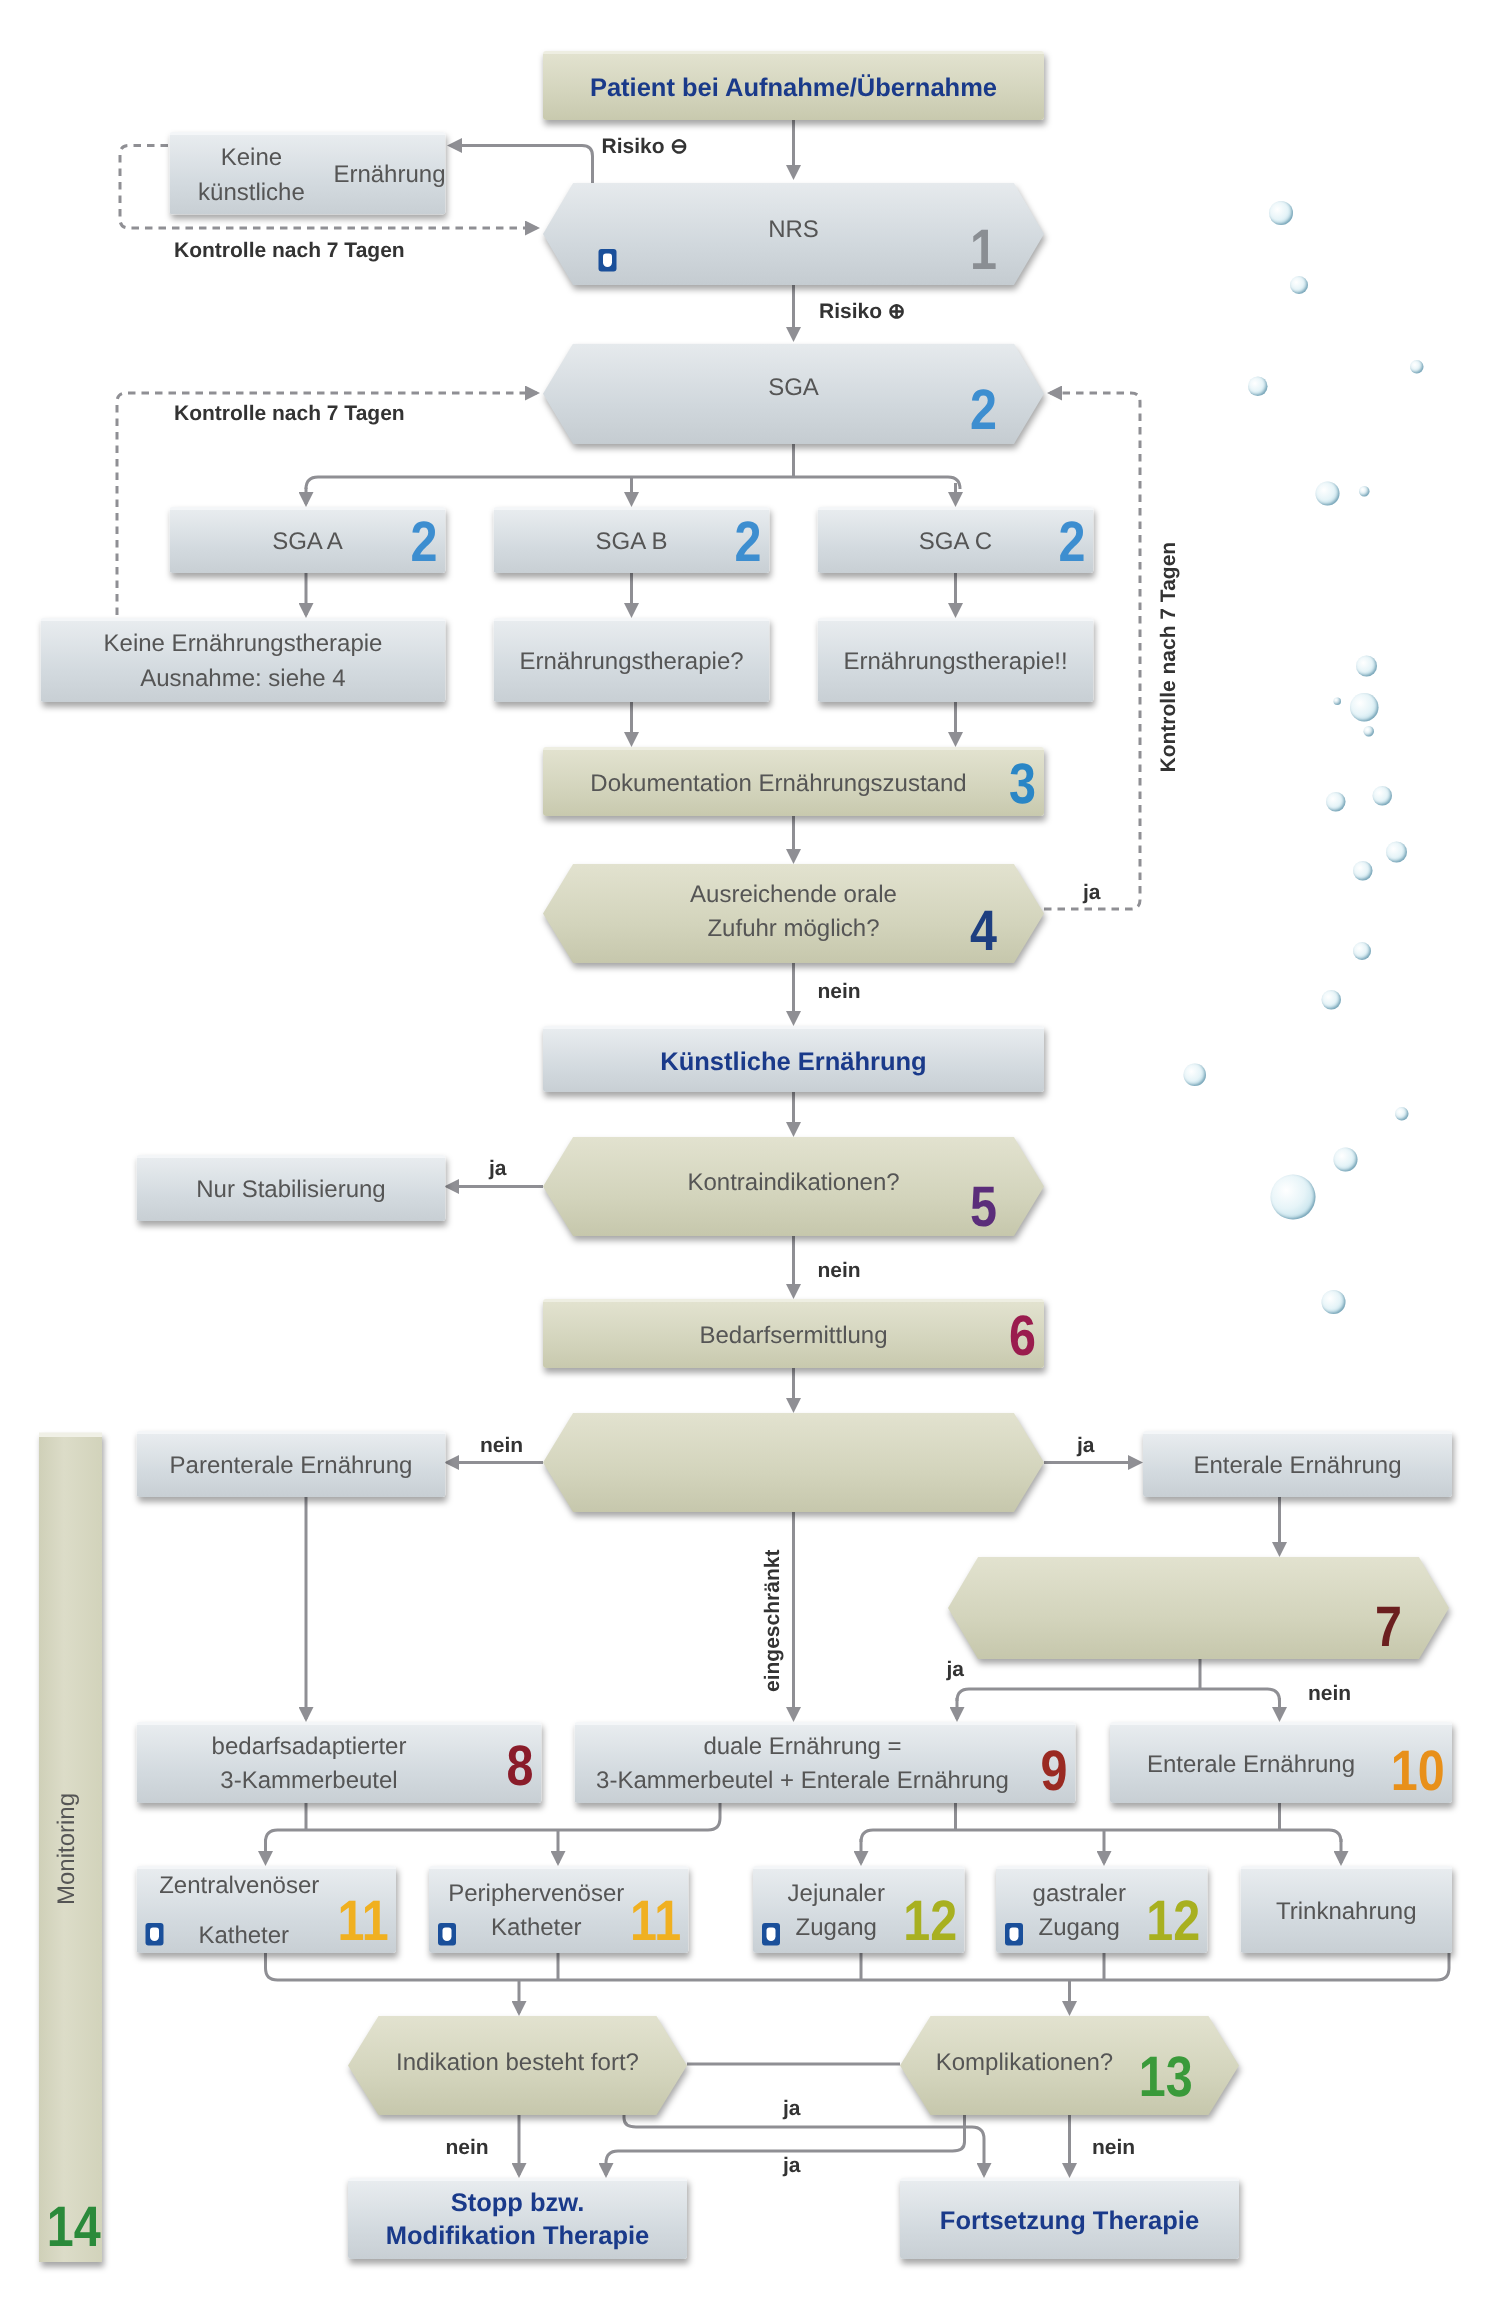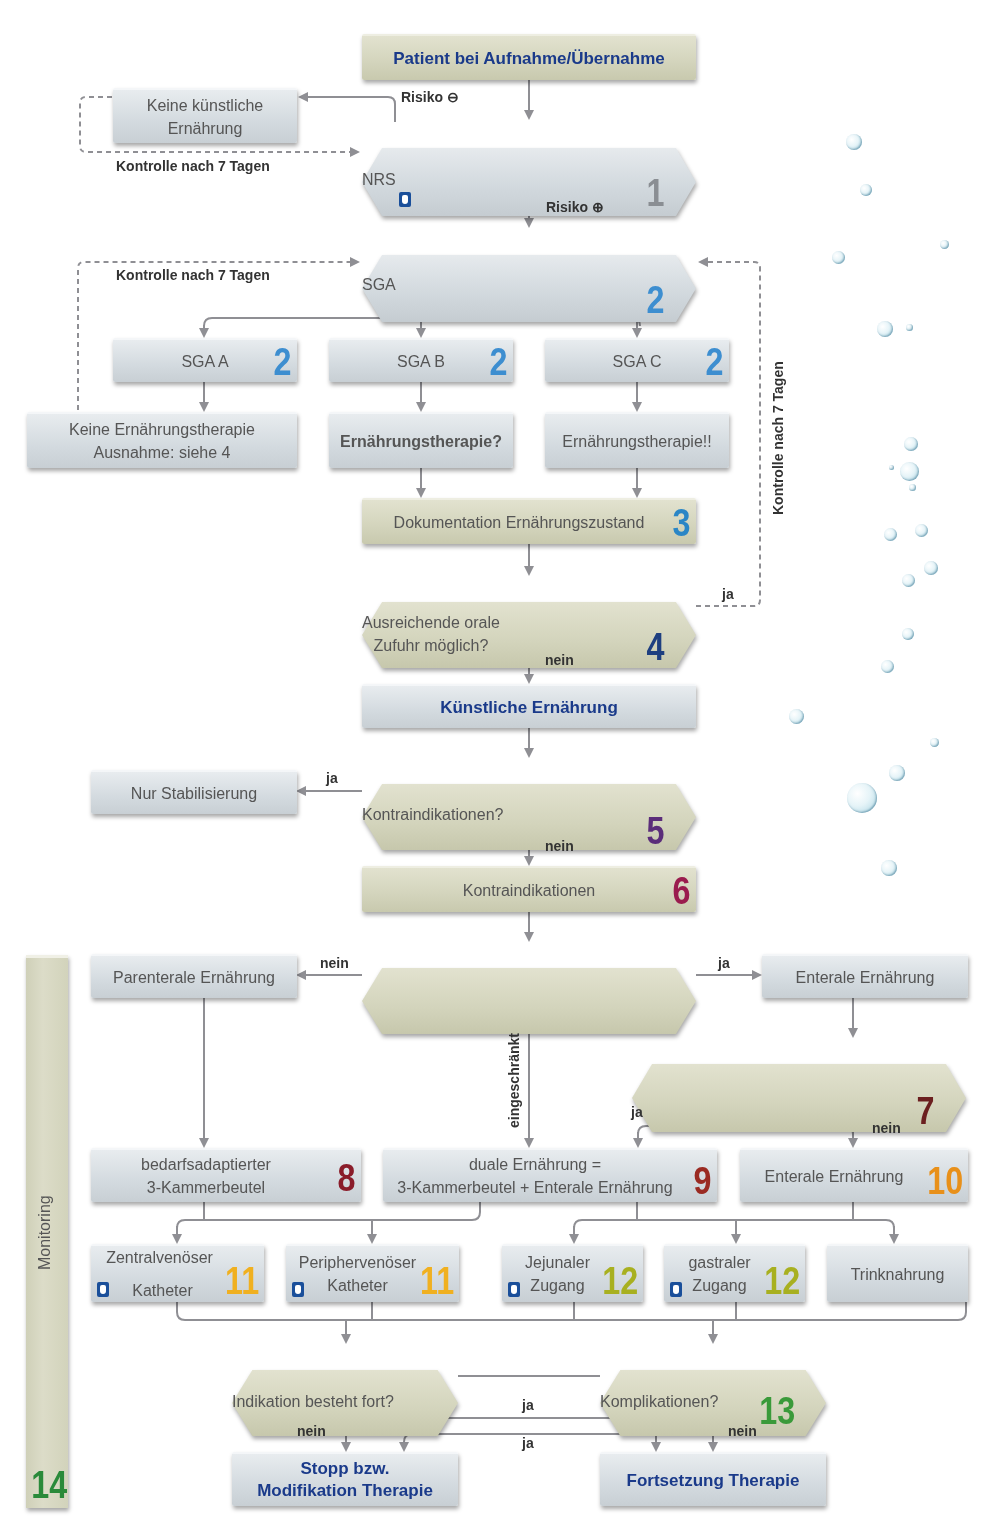--- a/index.html
+++ b/index.html
@@ -5,22 +5,22 @@
   html, body { margin:0; padding:0; background:#ffffff; }
   body { width:1000px; height:1537px; position:relative; overflow:hidden;
          font-family:"Liberation Sans", sans-serif; }
   #lines { position:absolute; left:0; top:0; width:1000px; height:1537px; }
   .box { position:absolute; box-sizing:border-box; display:flex; align-items:center; justify-content:center;
          text-align:center; color:#555; font-size:16px; line-height:23px;
          border-radius:2px; box-shadow: 1px 3px 4px rgba(0,0,0,0.35); }
   .grey { background:linear-gradient(#e8ecef 0%, #d3dadf 60%, #c8cfd4 100%); border-top:2px solid #f4f6f8; }
   .khaki { background:linear-gradient(#e2e2cf 0%, #d3d4bc 60%, #c8c9ae 100%); border-top:2px solid #eeeee2; }
   .blue-title { color:#1a3a8a; font-weight:bold; font-size:17px; }
-  .hex { position:absolute; display:flex; align-items:center; justify-content:flex-start; text-align:center;
-         color:#555; font-size:16px; line-height:23px; filter: drop-shadow(1px 3px 2px rgba(0,0,0,0.35)); margin-top: 26px; }
+  .hex { position:absolute; display:flex; align-items:center; justify-content:center; text-align:center;
+         color:#555; font-size:16px; line-height:23px; filter: drop-shadow(1px 3px 2px rgba(0,0,0,0.35)); }
   .hex-inner { position:absolute; inset:0; clip-path:polygon(6% 0, 94% 0, 100% 50%, 94% 100%, 6% 100%, 0 50%); }
   .hex.grey-h .hex-inner { background:linear-gradient(#e6eaed 0%, #d1d8dd 60%, #c5ccd1 100%); }
   .hex.khaki-h .hex-inner { background:linear-gradient(#e2e2cf 0%, #d3d4bc 60%, #c6c7ac 100%); }
   .hex .txt { position:relative; z-index:1; }
   .num { position:absolute; font-weight:bold; font-size:38px; line-height:38px; font-family:"Liberation Sans", sans-serif; transform:scaleX(0.85); }
   .lbl { position:absolute; font-weight:bold; color:#333; font-size:14px; }
   .vlbl { position:absolute; font-weight:bold; color:#333; font-size:14px; transform-origin:left top; transform:rotate(-90deg); white-space:nowrap; }
   .hand { position:absolute; width:12px; height:15px; background:#1a4f9a; border-radius:2px; }
   .hand::after { content:""; position:absolute; left:3px; top:3px; width:6px; height:9px; background:#fff; border-radius:2px 2px 3px 3px; }
   .bubble { position:absolute; border-radius:50%;
@@ -119,21 +119,21 @@
   <div class="bubble" style="left:930px;top:738px;width:9px;height:9px"></div>
   <div class="bubble" style="left:889px;top:765px;width:16px;height:16px"></div>
   <div class="bubble" style="left:847px;top:783px;width:30px;height:30px"></div>
   <div class="bubble" style="left:881px;top:860px;width:16px;height:16px"></div>
 </div>
 
 <div class="box khaki blue-title" style="left:362px;top:34px;width:334px;height:46px;">
   <span>Patient bei Aufnahme/Übernahme</span>
 </div>
 
-<div class="box grey" style="left:113px;top:88px;width:184px;height:55px;flex-direction:column;">
+<div class="box grey" style="left:113px;top:88px;width:184px;height:55px;flex-direction:row;">
   <span>Keine künstliche</span>
   <span>Ernährung</span>
 </div>
 
 <div class="hex grey-h" style="left:362px;top:122px;width:334px;height:68px;">
   <div class="hex-inner"></div>
   <span class="txt" style="margin-top:-6px">NRS</span>
   <span class="num" style="right:30px;top:26px;color:#8a8e93;">1</span>
   <span class="hand" style="left:37px;top:44px;"></span>
 </div>
@@ -154,21 +154,21 @@
 </div>
 <div class="box grey" style="left:545px;top:338px;width:184px;height:44px;">
   <span>SGA C</span>
   <span class="num" style="right:4px;top:3px;color:#3d8ed0;">2</span>
 </div>
 
 <div class="box grey" style="left:27px;top:412px;width:270px;height:56px;flex-direction:column;">
   <span>Keine Ernährungstherapie</span>
   <span>Ausnahme: siehe 4</span>
 </div>
-<div class="box grey" style="left:329px;top:412px;width:184px;height:56px;font-weight:bold;">
+<div class="box grey" style="left:329px;top:412px;width:184px;height:56px;">
   <span>Ernährungstherapie?</span>
 </div>
 <div class="box grey" style="left:545px;top:412px;width:184px;height:56px;text-align:right;">
   <span>Ernährungstherapie!!</span>
 </div>
 
 <div class="box khaki" style="left:362px;top:498px;width:334px;height:46px;">
   <span style="margin-right:20px">Dokumentation Ernährungszustand</span>
   <span class="num" style="right:4px;top:4px;color:#2a86c6;">3</span>
 </div>
@@ -190,21 +190,21 @@
   <span>Nur Stabilisierung</span>
 </div>
 
 <div class="hex khaki-h" style="left:362px;top:758px;width:334px;height:66px;">
   <div class="hex-inner"></div>
   <span class="txt" style="margin-top:-6px">Kontraindikationen?</span>
   <span class="num" style="right:30px;top:28px;color:#5b2d7a;">5</span>
 </div>
 
 <div class="box khaki" style="left:362px;top:866px;width:334px;height:46px;">
-  <span>Kontraindikationen</span>
+  <span>Bedarfsermittlung</span>
   <span class="num" style="right:4px;top:4px;color:#9a1c4e;">6</span>
 </div>
 
 <div class="mon"></div>
 <span class="mon-label">Monitoring</span>
 <span class="num" style="left:28px;top:1466px;color:#2a8a3a;">14</span>
 
 <div class="box grey" style="left:91px;top:954px;width:206px;height:44px;">
   <span>Parenterale Ernährung</span>
 </div>

